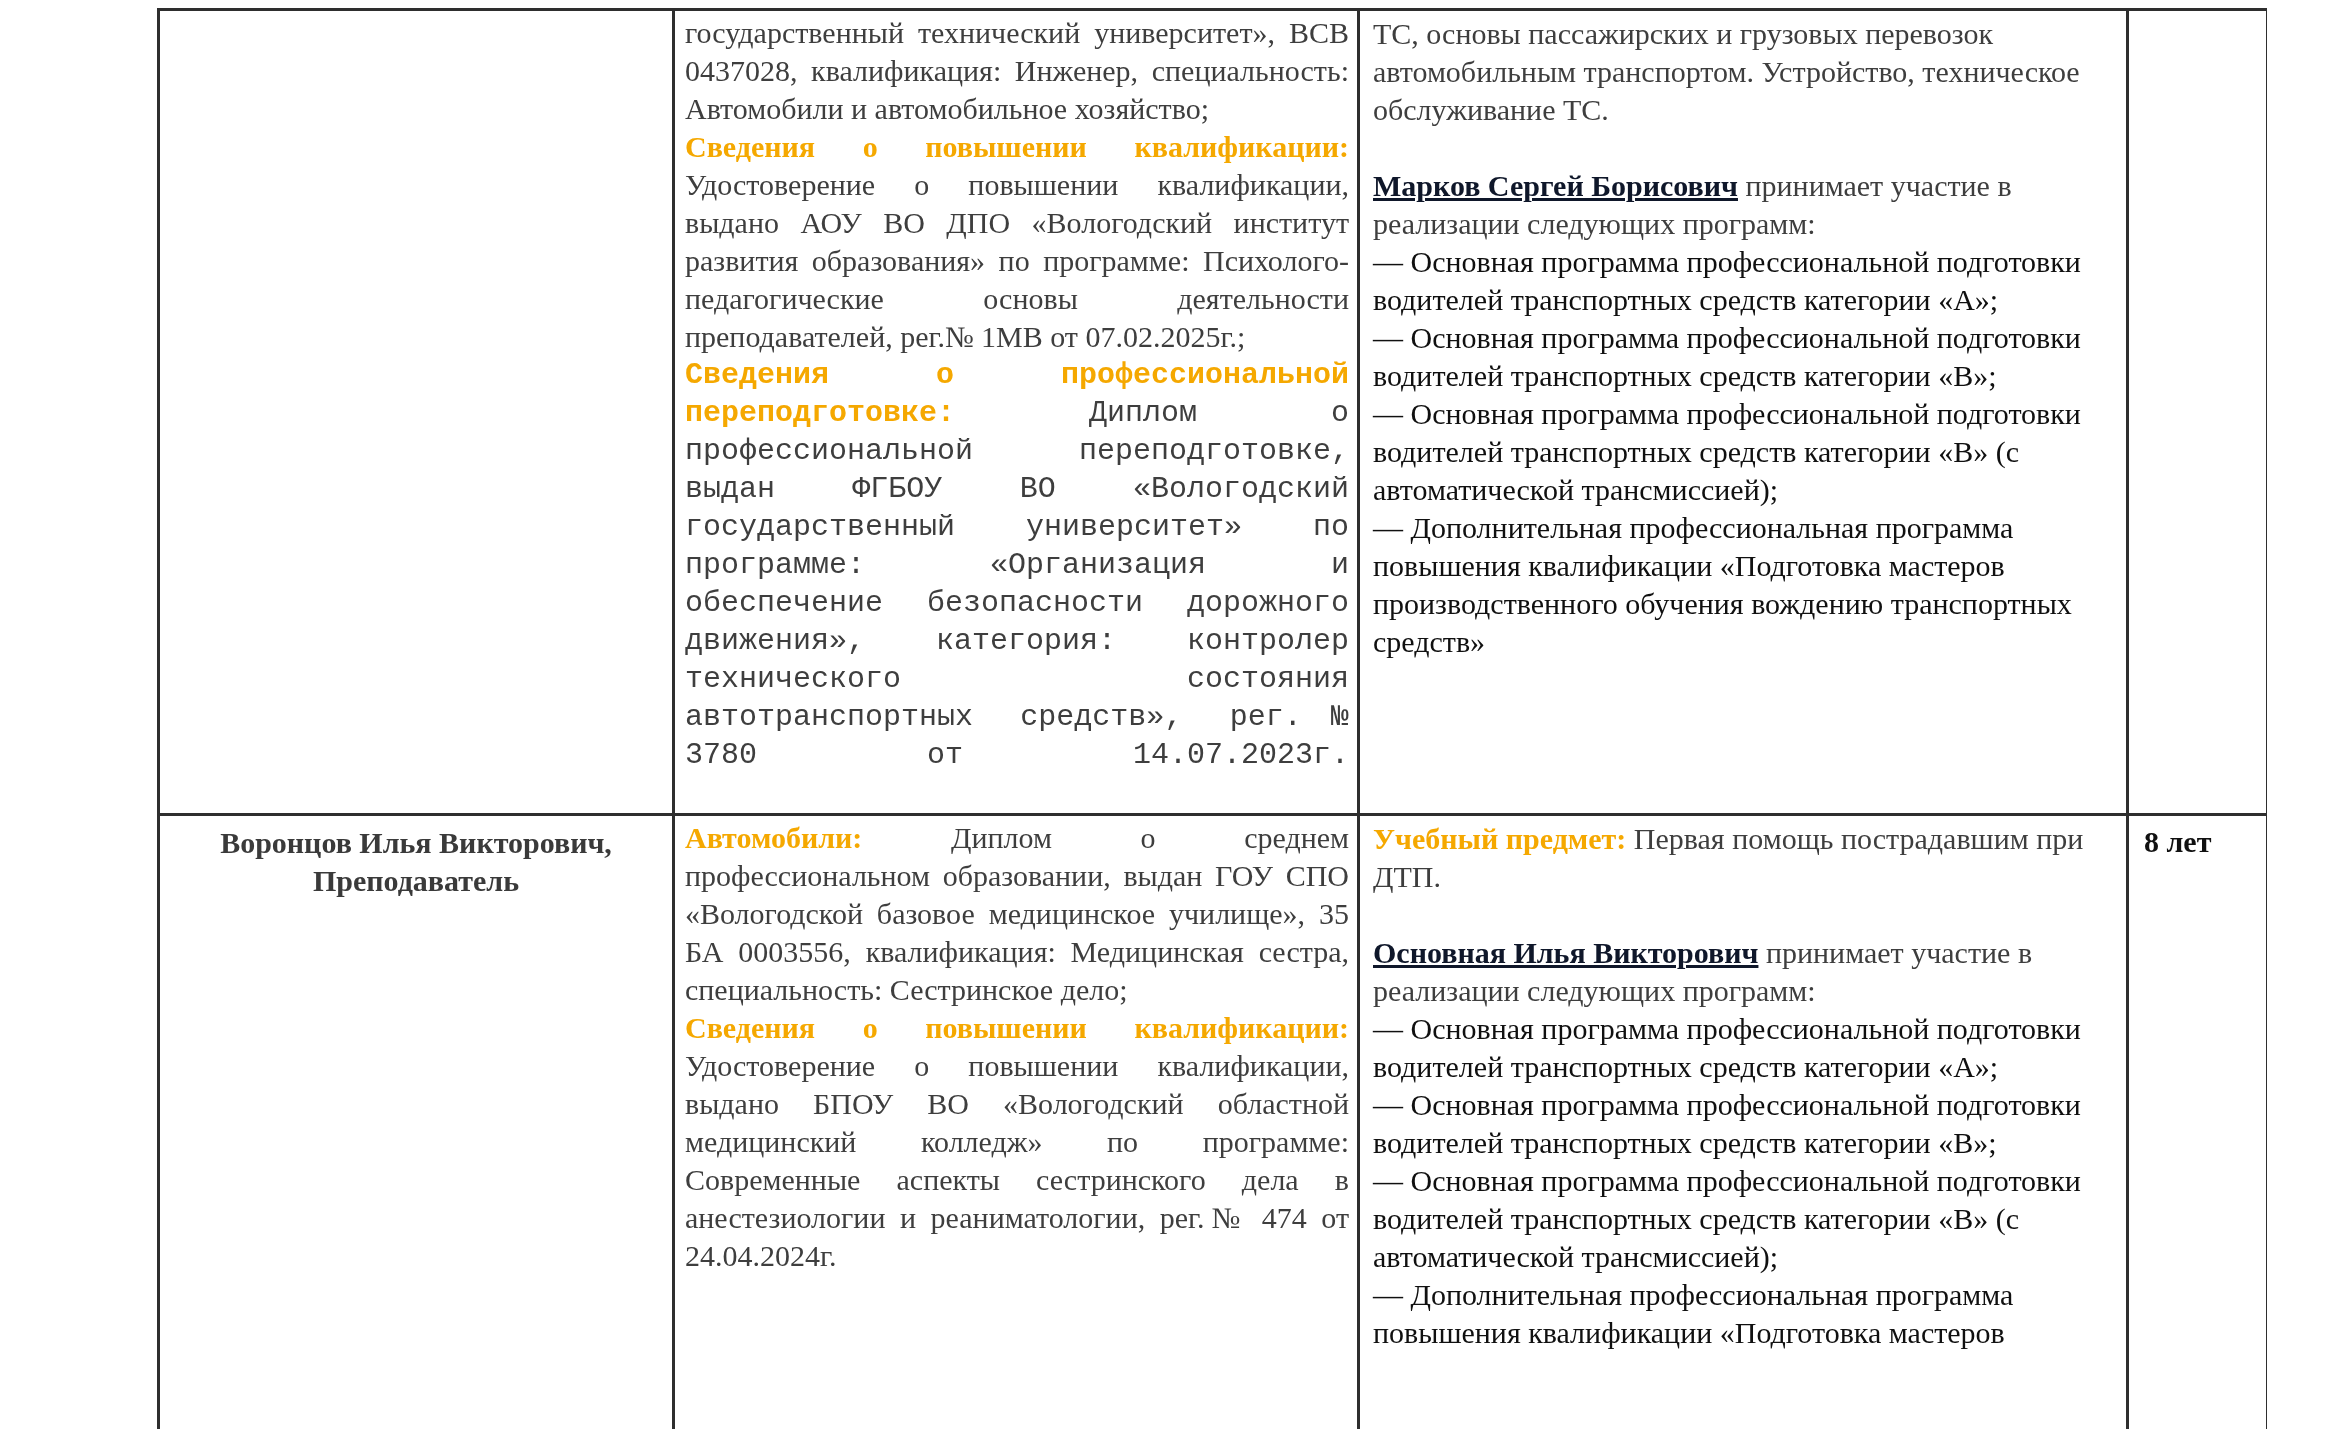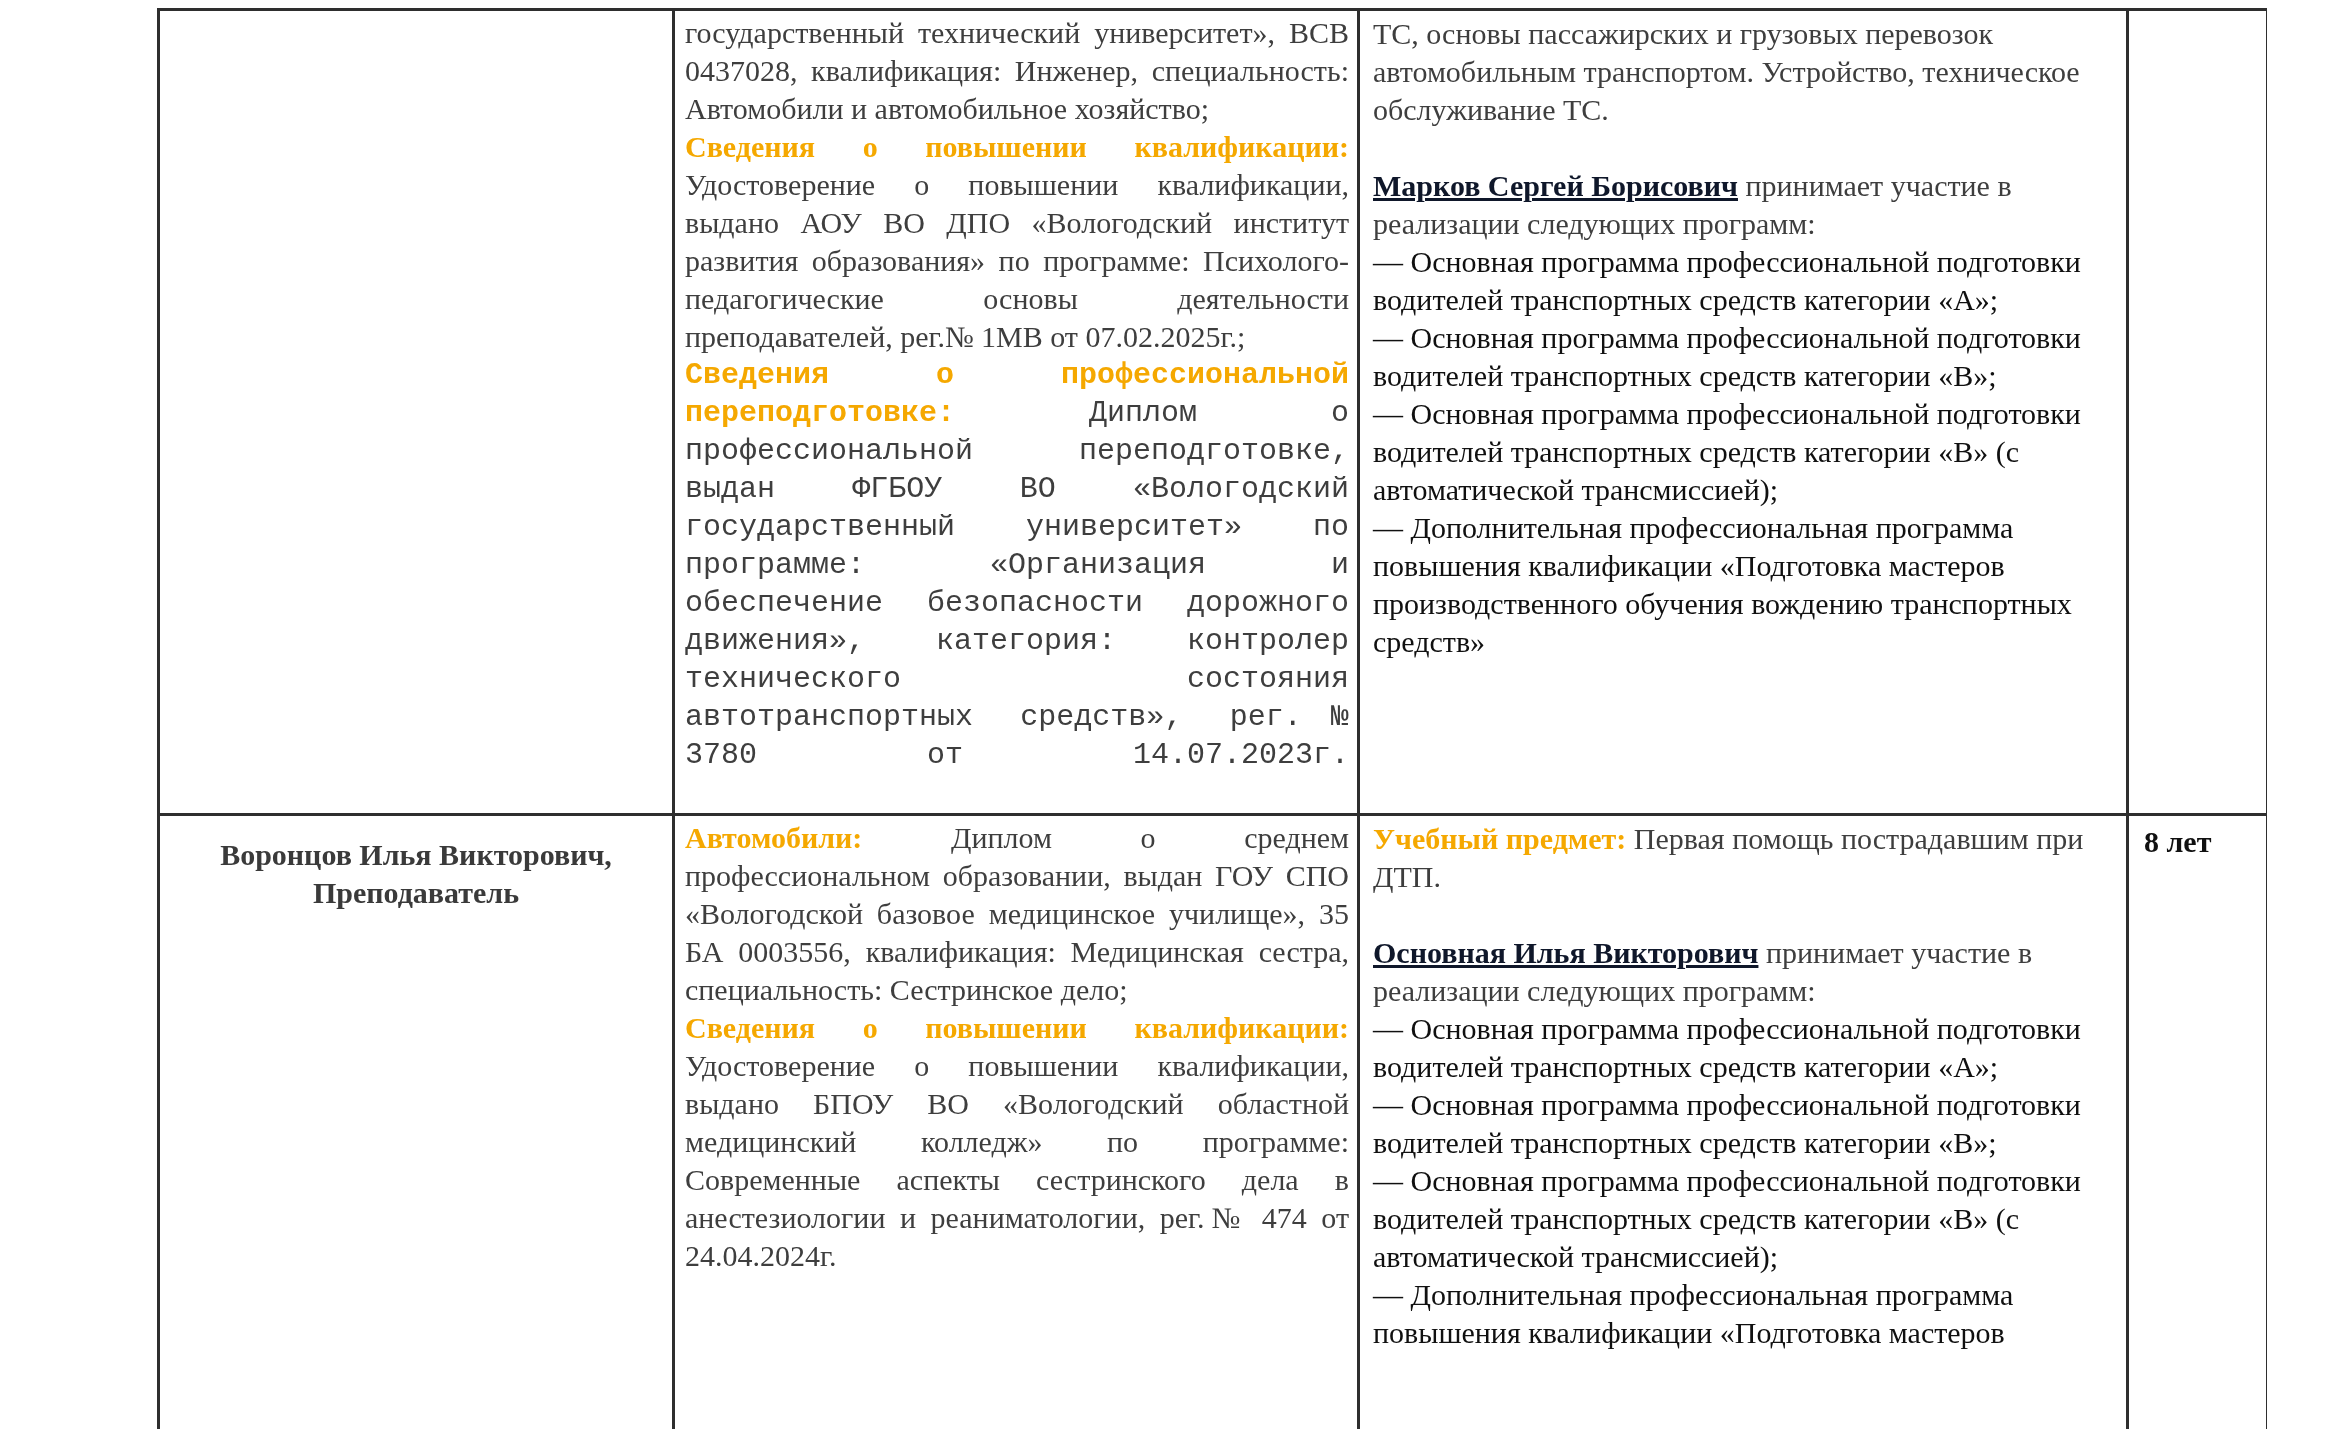--- a/index.html
+++ b/index.html
@@ -22,21 +22,21 @@
     border:3px solid var(--border-col);
     vertical-align:top;overflow:hidden;
   }
   col.c1{width:515px;}
   col.c2{width:685px;}
   col.c3{width:769px;}
   col.c4{width:140px;}
   tr.r1{height:805px;}
   tr.r2{height:616px;}
   td{font-size:30px;line-height:38px;}
-  td.name-cell{text-align:center;padding-top:20px;font-weight:bold;color:#3A3A3A;}
+  td.name-cell{text-align:center;padding-top:8px;font-weight:bold;color:#3A3A3A;}
   td.edu-cell{padding:3px 8px 0 10px;text-align:justify;}
   td.subj-cell{padding:4px 36px 0 13px;text-align:left;}
   td.exp-cell{padding:7px 4px 0 15px;font-weight:bold;color:#101010;}
   .para{text-align:justify;}
   .para.jlast{text-align-last:justify;font-family:Liberation Mono, monospace;}
   .lpara{text-align:left;}
   .spacer{height:38px;}
   .orange{color:var(--orange);font-weight:bold;}
   .bname{font-weight:bold;color:#0f172a;text-decoration:underline;}
   .prog{color:var(--program-text);font-family:Liberation Serif, serif;}

